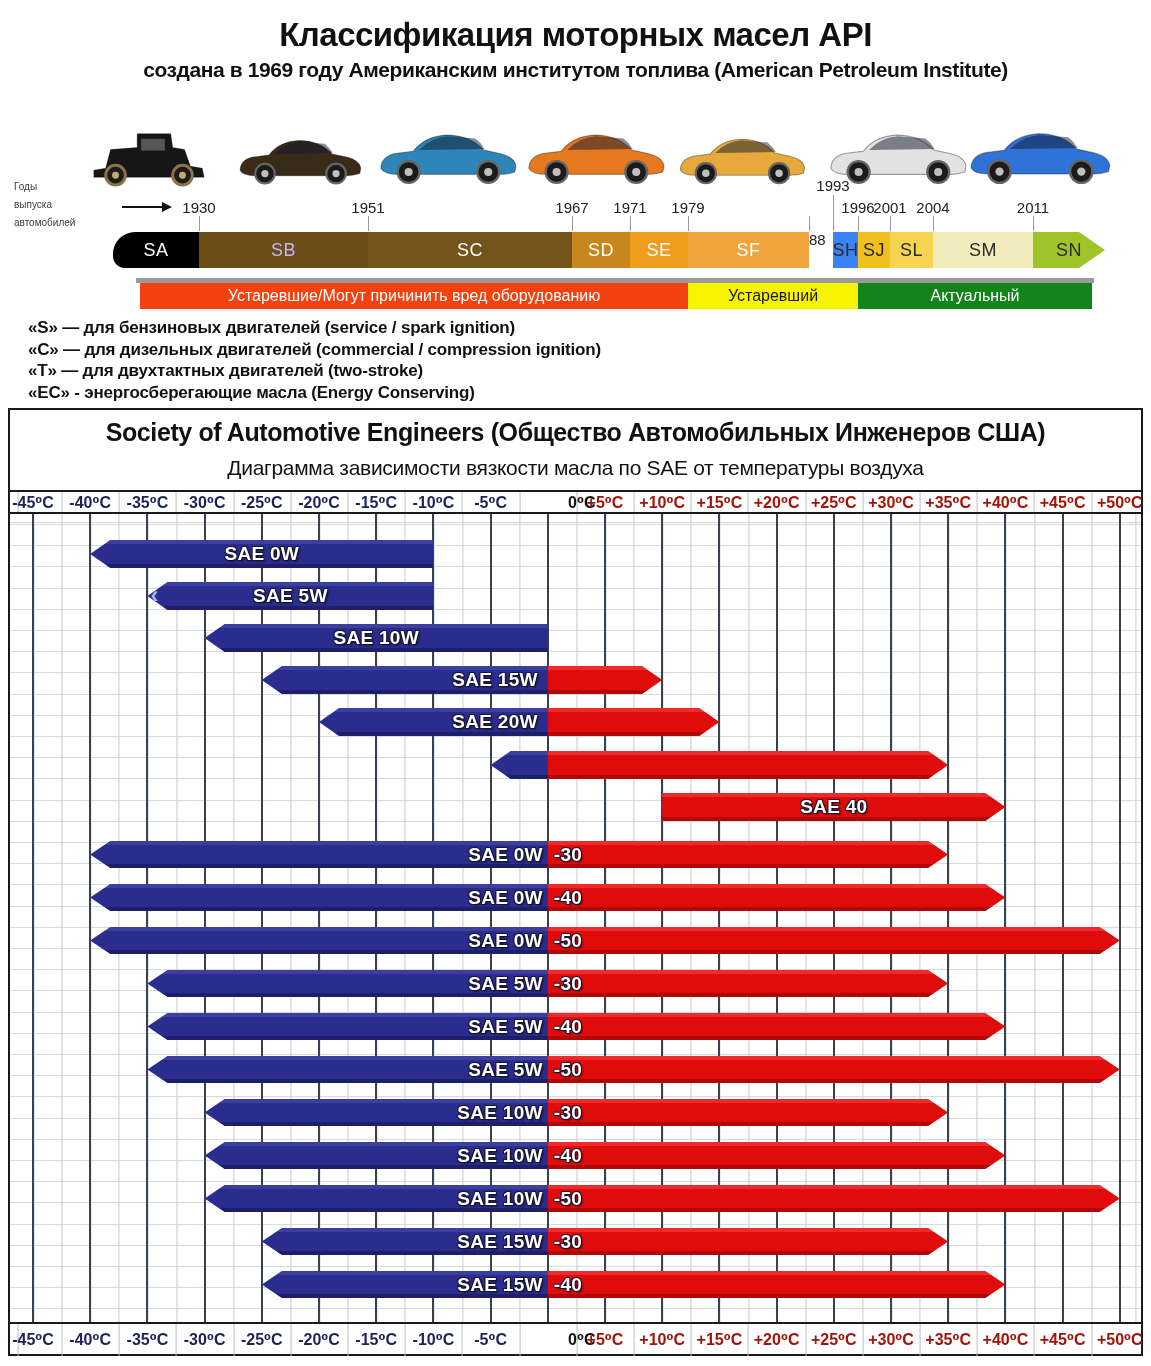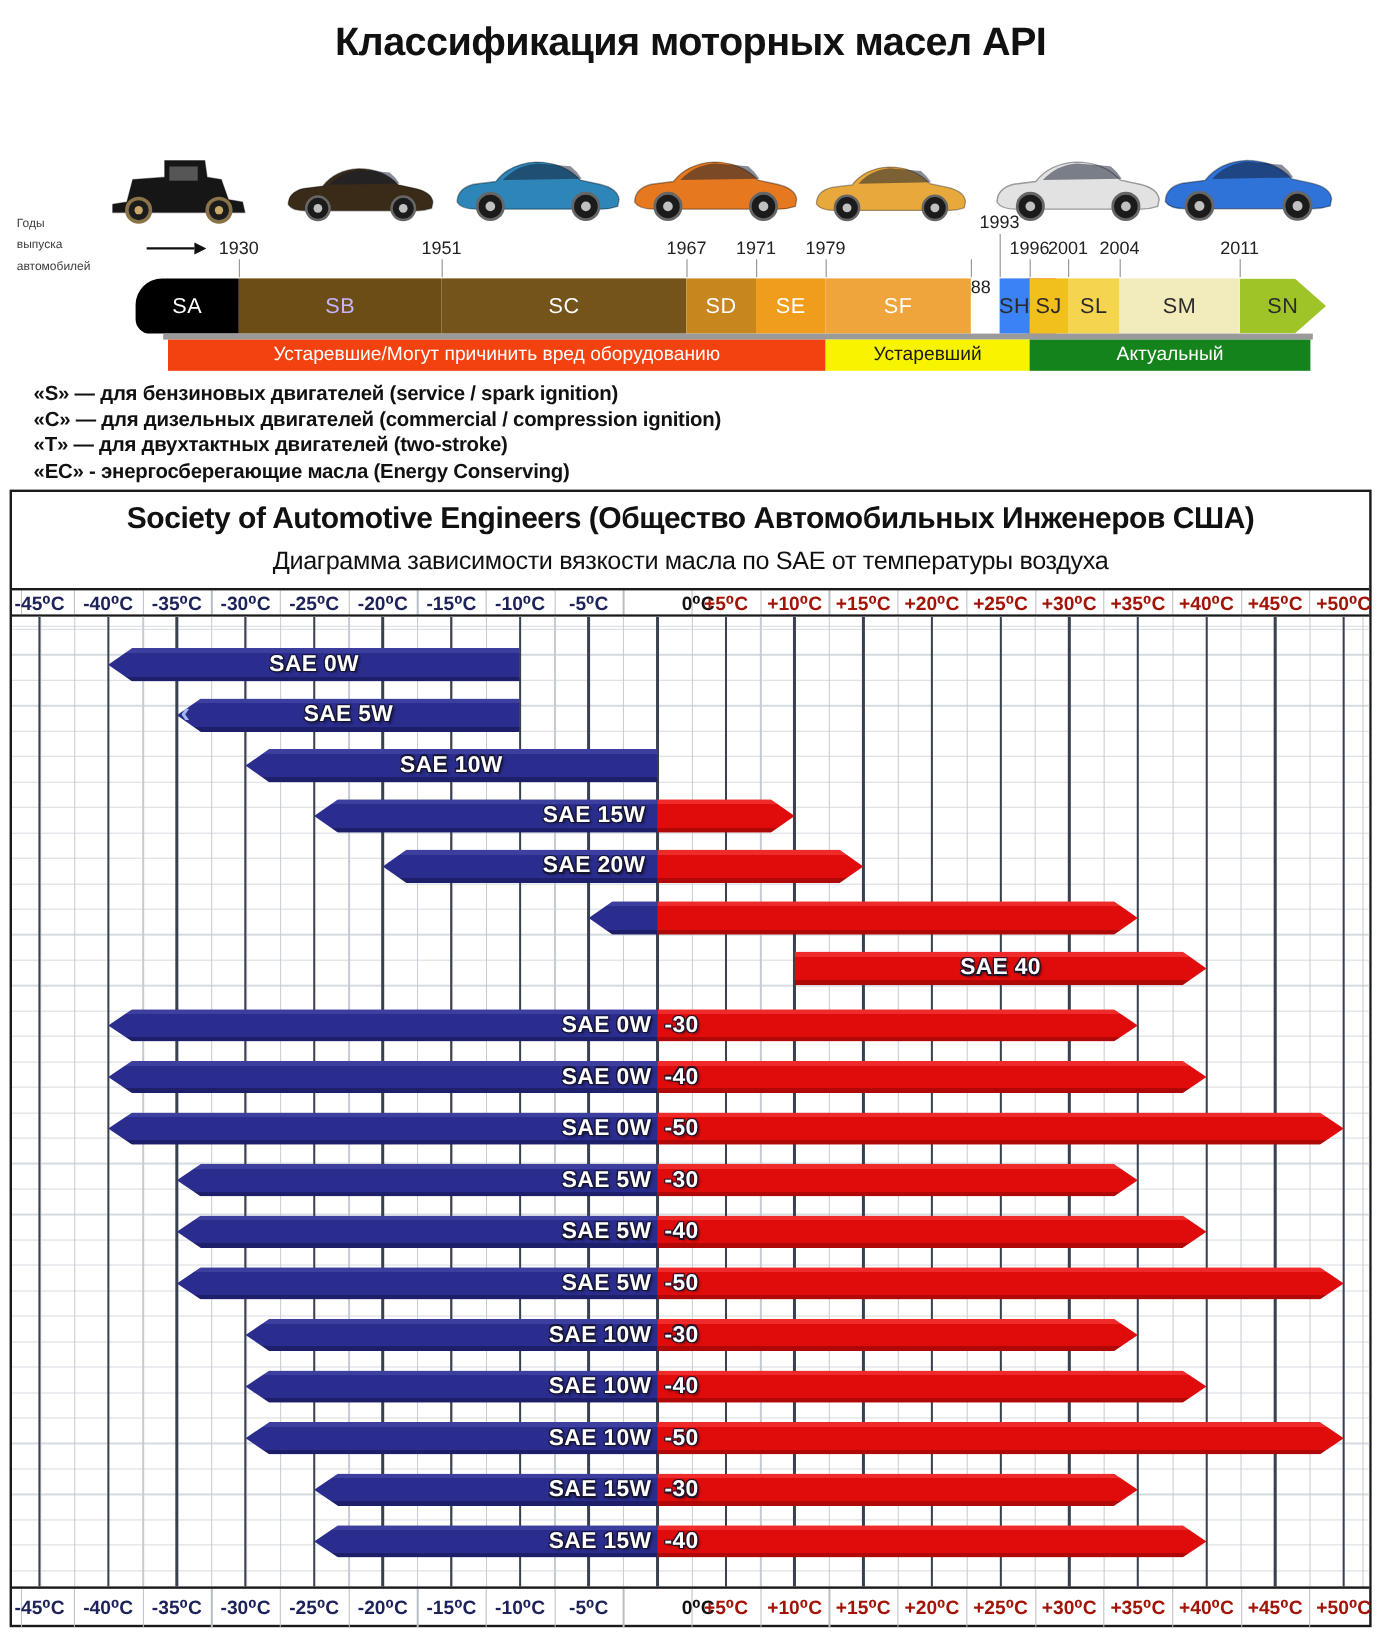--- a/index.html
+++ b/index.html
@@ -10,21 +10,21 @@
   .page-title{left:0;right:0;top:16px;text-align:center;font-size:33px;font-weight:bold;letter-spacing:-.5px;}
   .page-subtitle{left:0;right:0;top:58px;text-align:center;font-size:21px;font-weight:bold;letter-spacing:-.4px;}
   
   .car{position:absolute;}
   
   .years-label{left:14px;top:178px;font-size:10px;line-height:18px;color:#3c3c3c;}
   .year{position:absolute;top:199px;transform:translateX(-50%);font-size:15px;color:#222;white-space:nowrap;}
   .year.raised{top:177px;}
   .ytick{position:absolute;width:1px;background:#9a9a9a;}
   .api-bar{left:113px;top:232px;width:992px;height:46px;}
-  .seg{position:absolute;top:0;height:46px;display:flex;align-items:center;justify-content:center;
+  .seg{position:absolute;top:0;height:36px;display:flex;align-items:center;justify-content:center;
        font-size:18px;letter-spacing:.5px;}
   .seg.first{border-radius:22px 0 0 12px;}
   .seg.last{clip-path:polygon(0 0,calc(100% - 26px) 0,100% 50%,calc(100% - 26px) 100%,0 100%);}
   .bar-shadow{left:136px;top:278px;width:958px;height:5px;background:#9a9a9a;}
   .status-seg{position:absolute;top:283px;height:26px;display:flex;align-items:center;justify-content:center;
        font-size:16px;}
   
   .legend{left:28px;top:317px;font-size:17px;font-weight:bold;line-height:21.5px;letter-spacing:-.2px;}
   
   .chart-box{left:8px;top:408px;width:1135px;height:948px;border:2px solid #1a1a1a;box-sizing:border-box;background:#fff;}
@@ -57,20 +57,21 @@
           text-shadow:-1px -1px 0 rgba(20,20,45,.85),1px -1px 0 rgba(20,20,45,.85),
                       -1px 1px 0 rgba(20,20,45,.85),1px 1px 0 rgba(20,20,45,.85),2px 2px 2px rgba(0,0,0,.4);}
   .tipmark{position:absolute;font-size:24px;font-weight:bold;color:#9fb9ee;top:50%;transform:translateY(-54%);
            text-shadow:none;}
 </style>
 </head>
 <body>
 
 <div class="page">
   <div class="abs page-title">Классификация моторных масел API</div>
+  <div class="abs page-subtitle">создана в 1969 году Американским институтом топлива (American Petroleum Institute)</div>
 
   <div id="cars">
       <div class="car" style="left: 86px; width: 128px; height: 95px; top: 92px;"><svg width="100%" height="100%" viewBox="0 0 130 62" preserveAspectRatio="xMidYMax meet">
       <path d="M8 52 L8 45 L20 43 L25 24 L52 22 L52 8 L86 8 L88 22 L100 24 L106 41 L118 43 L120 52 Z" fill="#161616" stroke="rgba(0,0,0,.35)"></path>
       <rect x="56" y="13" width="24" height="12" fill="rgba(255,255,255,.28)"></rect>
       <circle cx="30" cy="50" r="10" fill="#1c1c1c" stroke="#8a7348" stroke-width="3"></circle>
       <circle cx="30" cy="50" r="3.5" fill="#c9a96a"></circle>
       <circle cx="98" cy="50" r="10" fill="#1c1c1c" stroke="#8a7348" stroke-width="3"></circle>
       <circle cx="98" cy="50" r="3.5" fill="#c9a96a"></circle>
         </svg></div>

